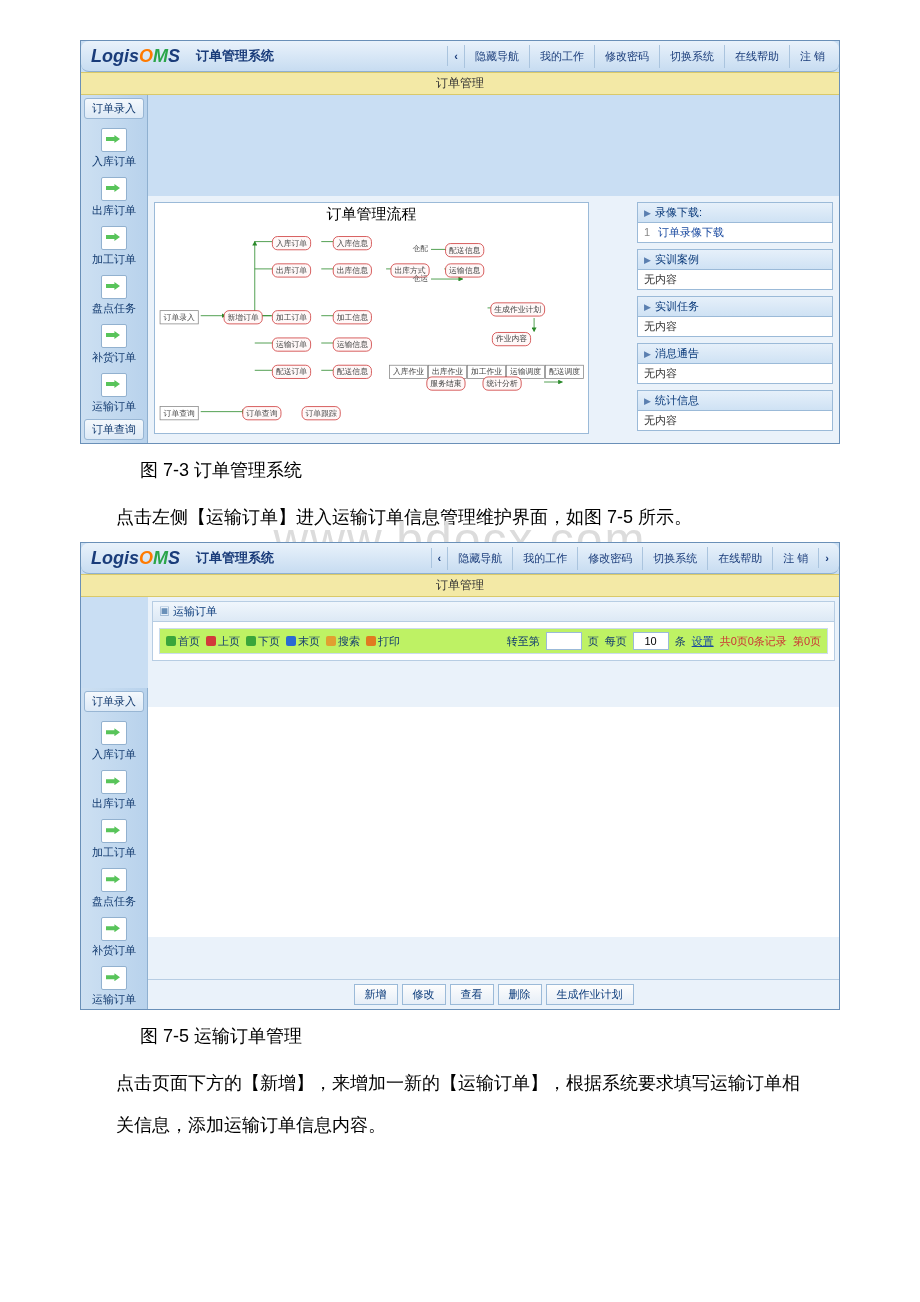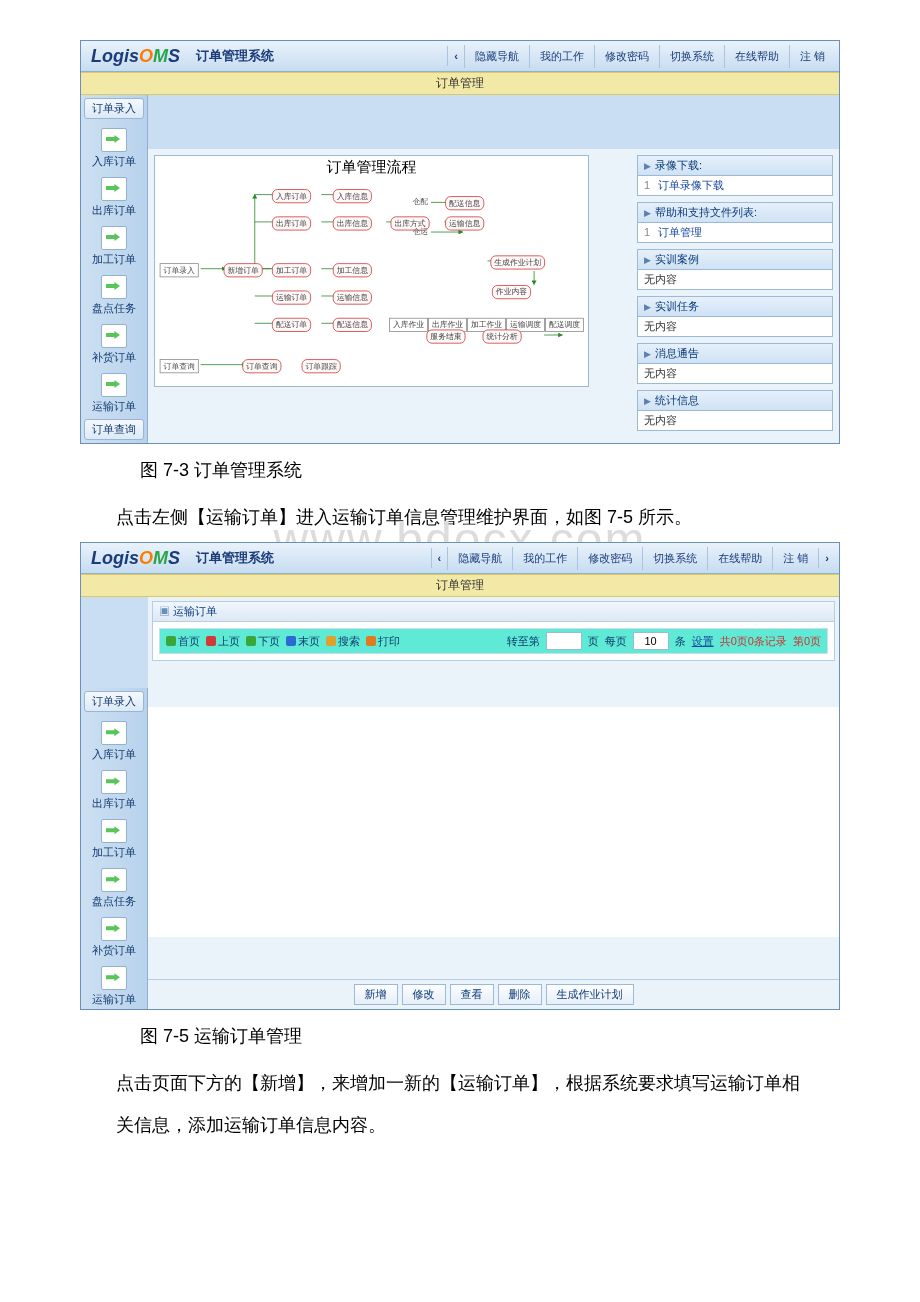--- a/index.html
+++ b/index.html
@@ -16,20 +16,21 @@
     font-size: 11px;
     position: relative;
     margin-bottom: 12px;
   }
   .topbar {
     display: flex;
     align-items: center;
     height: 30px;
     background: linear-gradient(#e9f2fb, #c7dcf1);
     border-bottom: 1px solid #8fb0d0;
+    border-radius: 8px;
   }
   .logo {
     display: flex;
     align-items: baseline;
     padding: 0 10px;
     font-weight: bold;
     font-style: italic;
     font-family: Arial, sans-serif;
   }
   .logo .l1 { color: #1a3c7a; font-size: 18px; }
@@ -265,21 +266,21 @@
   .cols .c7 { width: 24px; text-align:center; border-right:none;}
   .chk {
     display:inline-block;
     width:11px;height:11px;border:1px solid #6a90b8;background:#fff;
   }
   .toolbar {
     display: flex;
     align-items: center;
     gap: 6px;
     padding: 3px 6px;
-    background: #5eead4;
+    background: #bef264;
     font-size: 11px;
     color: #123a6f;
     flex-wrap: wrap;
   }
   .toolbar .tb {
     cursor: pointer;
     display: inline-flex;
     align-items: center;
     gap: 2px;
   }
@@ -415,24 +416,20 @@
             <span class="n" style="left:188px;top:231px;">订单跟踪</span>
           </div>
         </div>
       </div>
       <div class="rightcol">
         <div class="panel">
           <div class="panel-h">录像下载:</div>
           <div class="panel-b"><span class="num">1</span><a style="color:#1a4aa0;text-decoration:none;">订单录像下载</a></div>
         </div>
         <div class="panel">
-          <div class="panel-h">帮助和支持文件列表:</div>
-          <div class="panel-b"><span class="num">1</span><a style="color:#1a4aa0;text-decoration:none;">订单管理</a></div>
-        </div>
-        <div class="panel">
           <div class="panel-h">实训案例</div>
           <div class="panel-b">无内容</div>
         </div>
         <div class="panel">
           <div class="panel-h">实训任务</div>
           <div class="panel-b">无内容</div>
         </div>
         <div class="panel">
           <div class="panel-h">消息通告</div>
           <div class="panel-b">无内容</div>

